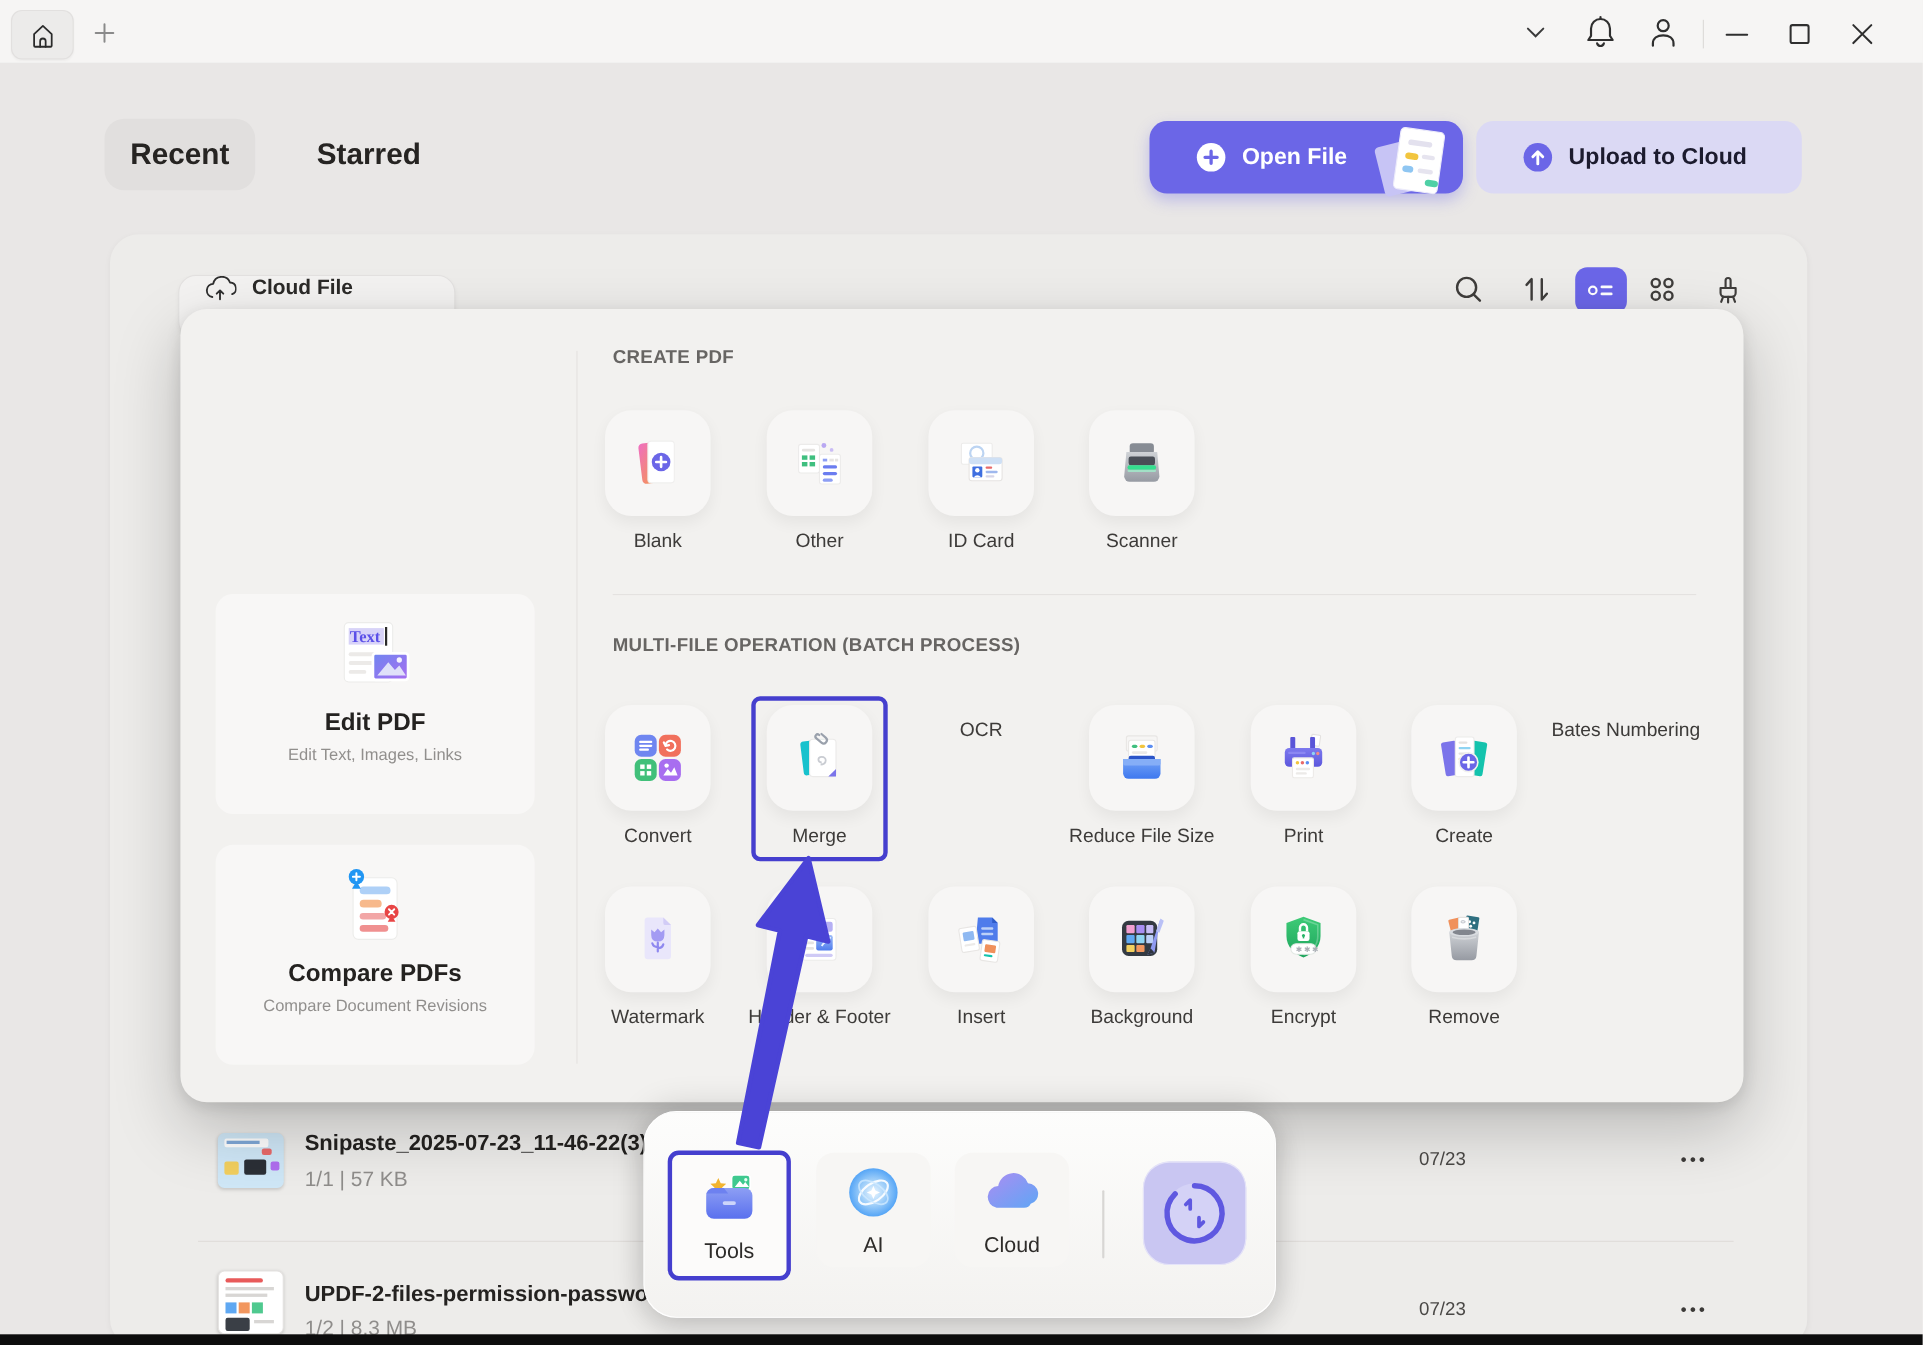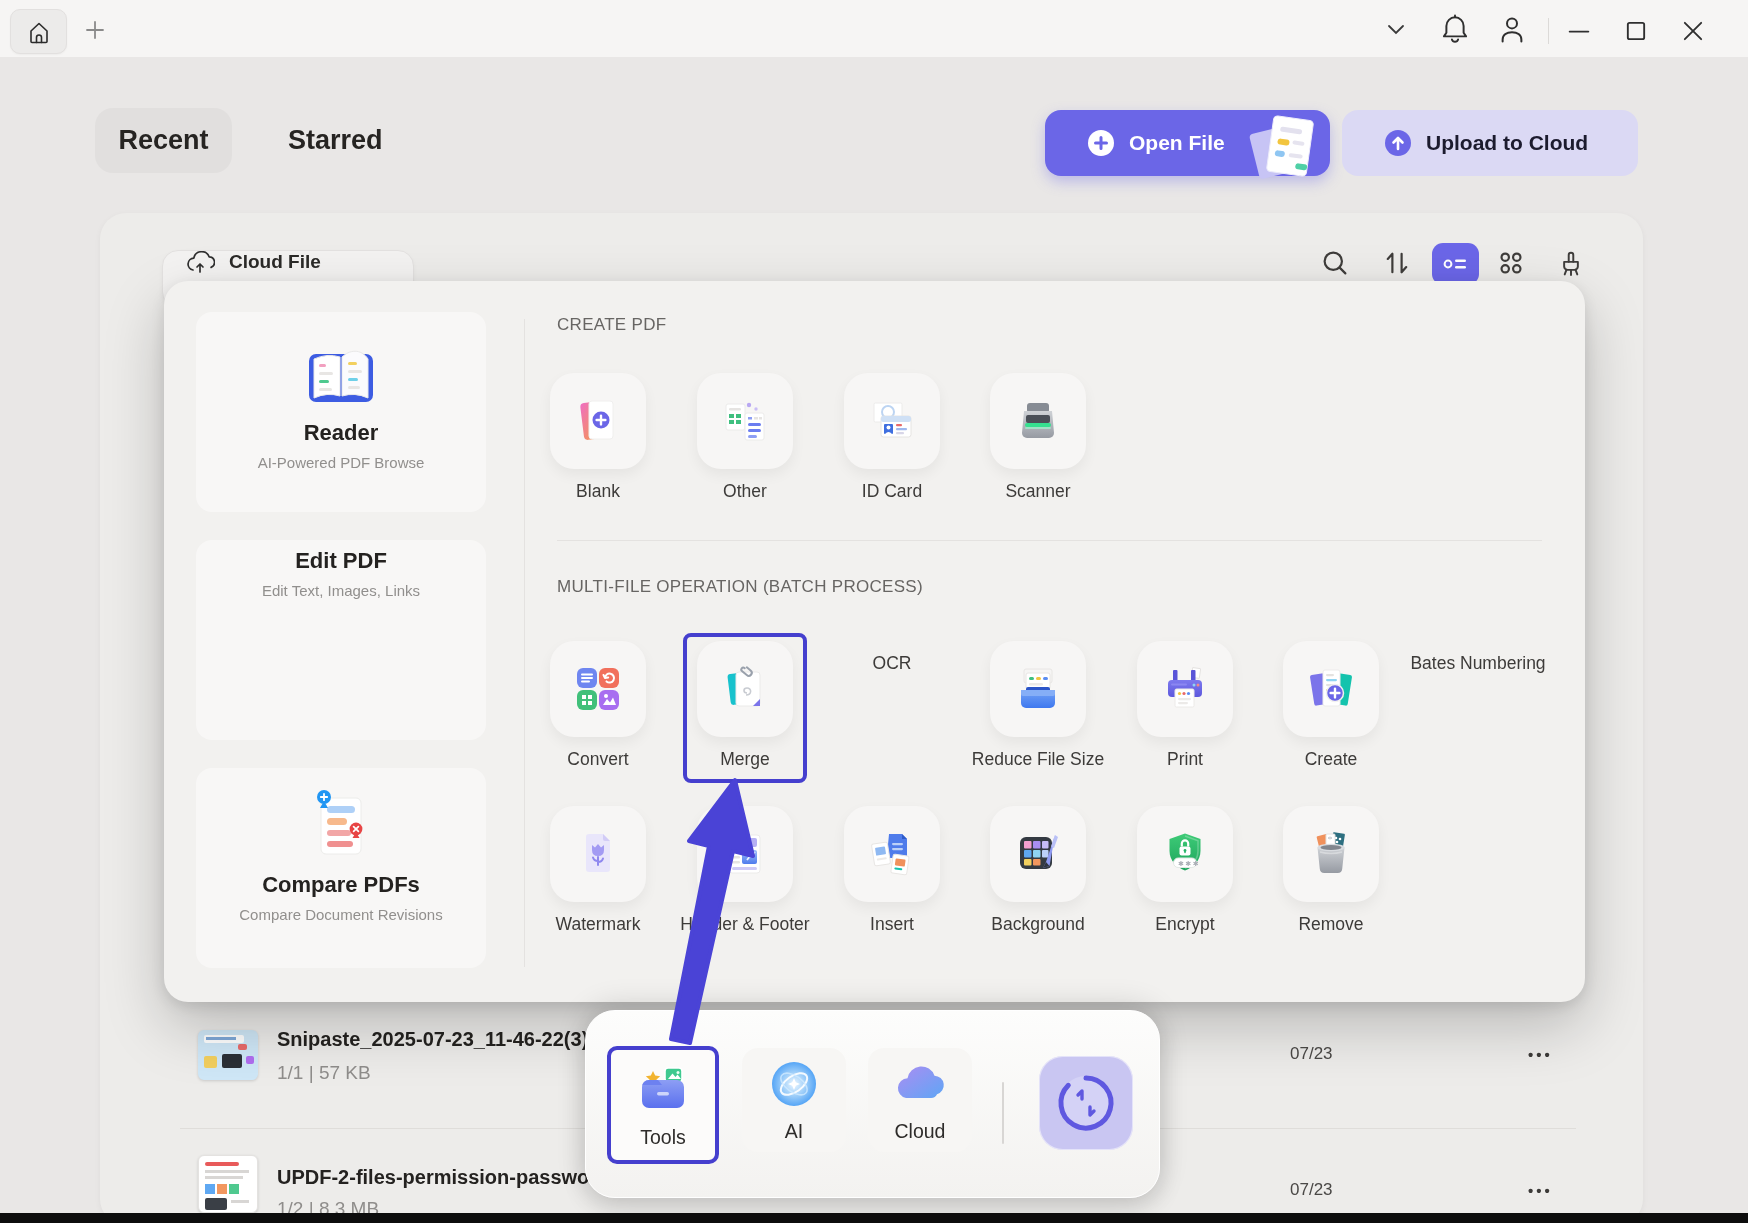--- a/index.html
+++ b/index.html
@@ -35,21 +35,21 @@
   .row-divider{position:absolute;left:180px;width:1396px;height:1px;background:#dfddda}
   .thumb{position:absolute;border-radius:6px;overflow:hidden;box-shadow:0 1px 3px rgba(0,0,0,.15)}
   .more-dots{font-size:15px;letter-spacing:3px;color:#3c3a38;font-weight:bold}
 
   
   .modal{position:absolute;left:164px;top:281px;width:1421px;height:721px;background:#f2f1ef;border-radius:24px;box-shadow:0 24px 60px rgba(0,0,0,.22),0 4px 14px rgba(0,0,0,.10)}
   .card{position:absolute;left:32px;width:290px;height:200px;background:#f8f7f6;border-radius:16px;text-align:center}
   .card-title{font-size:22px;font-weight:bold;color:#242220;margin-top:8px}
   .card-sub{font-size:15px;color:#918f8d;margin-top:8px}
   .v-divider{position:absolute;left:360px;top:38px;width:1px;height:648px;background:#e4e2e0}
-  .sec-title{position:absolute;font-size:17px;font-weight:normal;color:#676563;letter-spacing:.3px}
+  .sec-title{position:absolute;font-size:17px;font-weight:bold;color:#676563;letter-spacing:.3px}
   .h-divider{position:absolute;left:393px;top:259px;width:985px;height:1px;background:#e4e2e0}
 
   .tool{position:absolute;width:140px;text-align:center;cursor:pointer}
   .tile{width:96px;height:96px;margin:0 auto;border-radius:24px;background:#f7f6f5;box-shadow:0 6px 14px rgba(0,0,0,.055);display:flex;align-items:center;justify-content:center}
   .tlabel{margin-top:12px;font-size:17.5px;color:#3d3b39}
   .sel-frame{position:absolute;left:8px;top:-8px;width:124px;height:150px;border:4px solid #453fce;border-radius:8px;pointer-events:none}
 
   
   .dock{position:absolute;left:585px;top:1010px;width:575px;height:188px;background:linear-gradient(#fdfdfc,#f3f2f0);border:1px solid #ffffff;border-radius:30px;box-shadow:0 -4px 30px rgba(0,0,0,.14),0 10px 24px rgba(0,0,0,.12)}
   .dock-item{position:absolute;top:1048px;width:104px;height:104px;border-radius:16px;background:#f7f6f4;text-align:center;padding-top:10px;cursor:pointer}
@@ -299,41 +299,38 @@
     <div style="position:absolute;left:32px;top:44px;width:18px;height:3px;background:#d8d6d4"></div>
   </div>
   <div class="abs file-title" style="left:277px;top:1166px">UPDF-2-files-permission-password</div>
   <div class="abs file-meta" style="left:277px;top:1198px">1/2 | 8.3 MB</div>
   <div class="abs file-date" style="left:1290px;top:1180px">07/23</div>
   <div class="abs more-dots" style="left:1528px;top:1182px">•••</div>
 </div>
 
 <div class="modal">
 
-  <div class="card" style="top:31px">
-    <div style="padding-top:28px;display:flex;justify-content:center">
-      <svg width="96" height="72" viewBox="0 0 96 72">
-        <rect x="16" y="14" width="64" height="48" rx="7" fill="#3d5ce2"></rect>
-        <path d="M21 19 Q34 13 47 17 L47 56 Q34 52 21 58 z" fill="#ffffff" stroke="#e9e9e9"></path>
-        <path d="M75 19 C68 8 56 10 49 17 L49 56 Q62 52 75 58 z" fill="#fbfbfd" stroke="#e9e9e9"></path>
-        <rect x="26" y="24" width="7" height="3" rx="1.5" fill="#f2a0c0"></rect>
-        <rect x="26" y="32" width="14" height="3" rx="1.5" fill="#e8e6e4"></rect>
-        <rect x="26" y="40" width="10" height="3" rx="1.5" fill="#4fc98f"></rect>
-        <rect x="26" y="48" width="13" height="3" rx="1.5" fill="#e8e6e4"></rect>
-        <rect x="55" y="22" width="9" height="3" rx="1.5" fill="#f2d05f"></rect>
-        <rect x="55" y="30" width="14" height="3" rx="1.5" fill="#e8e6e4"></rect>
-        <rect x="55" y="38" width="10" height="3" rx="1.5" fill="#6fd0e8"></rect>
-        <rect x="55" y="46" width="12" height="3" rx="1.5" fill="#e8e6e4"></rect>
-      </svg>
-    </div>
-    <div class="card-title">Reader</div>
-    <div class="card-sub">AI-Powered PDF Browse</div>
-  </div>
 
   <div class="card" style="top:259px">
+    <div style="padding-top:22px;display:flex;justify-content:center">
+      <svg width="84" height="74" viewBox="0 0 84 74">
+        <rect x="14" y="4" width="44" height="54" rx="4" fill="#ffffff" stroke="#ececea"></rect>
+        <rect x="18" y="9" width="32" height="15" fill="#d8d3f8"></rect>
+        <text x="19" y="21.5" font-family="Liberation Serif, serif" font-size="15" font-weight="bold" fill="#5b4fe8">Text</text>
+        <rect x="51" y="8" width="2" height="17" fill="#2b2b2b"></rect>
+        <rect x="18" y="31" width="24" height="3.5" rx="1.7" fill="#eceae8"></rect>
+        <rect x="18" y="39" width="24" height="3.5" rx="1.7" fill="#eceae8"></rect>
+        <rect x="18" y="47" width="16" height="3.5" rx="1.7" fill="#eceae8"></rect>
+        <g>
+          <rect x="40" y="32" width="32" height="24" rx="2.5" fill="url(#gimg)" stroke="#ffffff" stroke-width="2.5"></rect>
+          <path d="M44 52 L54 40 L60 47 L64 43 L70 52 z" fill="#e8ecfa" opacity="0.9"></path>
+          <circle cx="64" cy="38" r="2.4" fill="#ffffff" opacity="0.9"></circle>
+        </g>
+      </svg>
+    </div>
     <div class="card-title">Edit PDF</div>
     <div class="card-sub">Edit Text, Images, Links</div>
   </div>
 
   <div class="card" style="top:487px">
     <div style="padding-top:20px;display:flex;justify-content:center">
       <svg width="76" height="76" viewBox="0 0 76 76">
         <rect x="18" y="10" width="40" height="56" rx="5" fill="#ffffff" stroke="#ececea"></rect>
         <rect x="24" y="18" width="28" height="7" rx="3.5" fill="#aed0f7"></rect>
         <rect x="24" y="30" width="20" height="7" rx="3.5" fill="#f7b98c"></rect>

